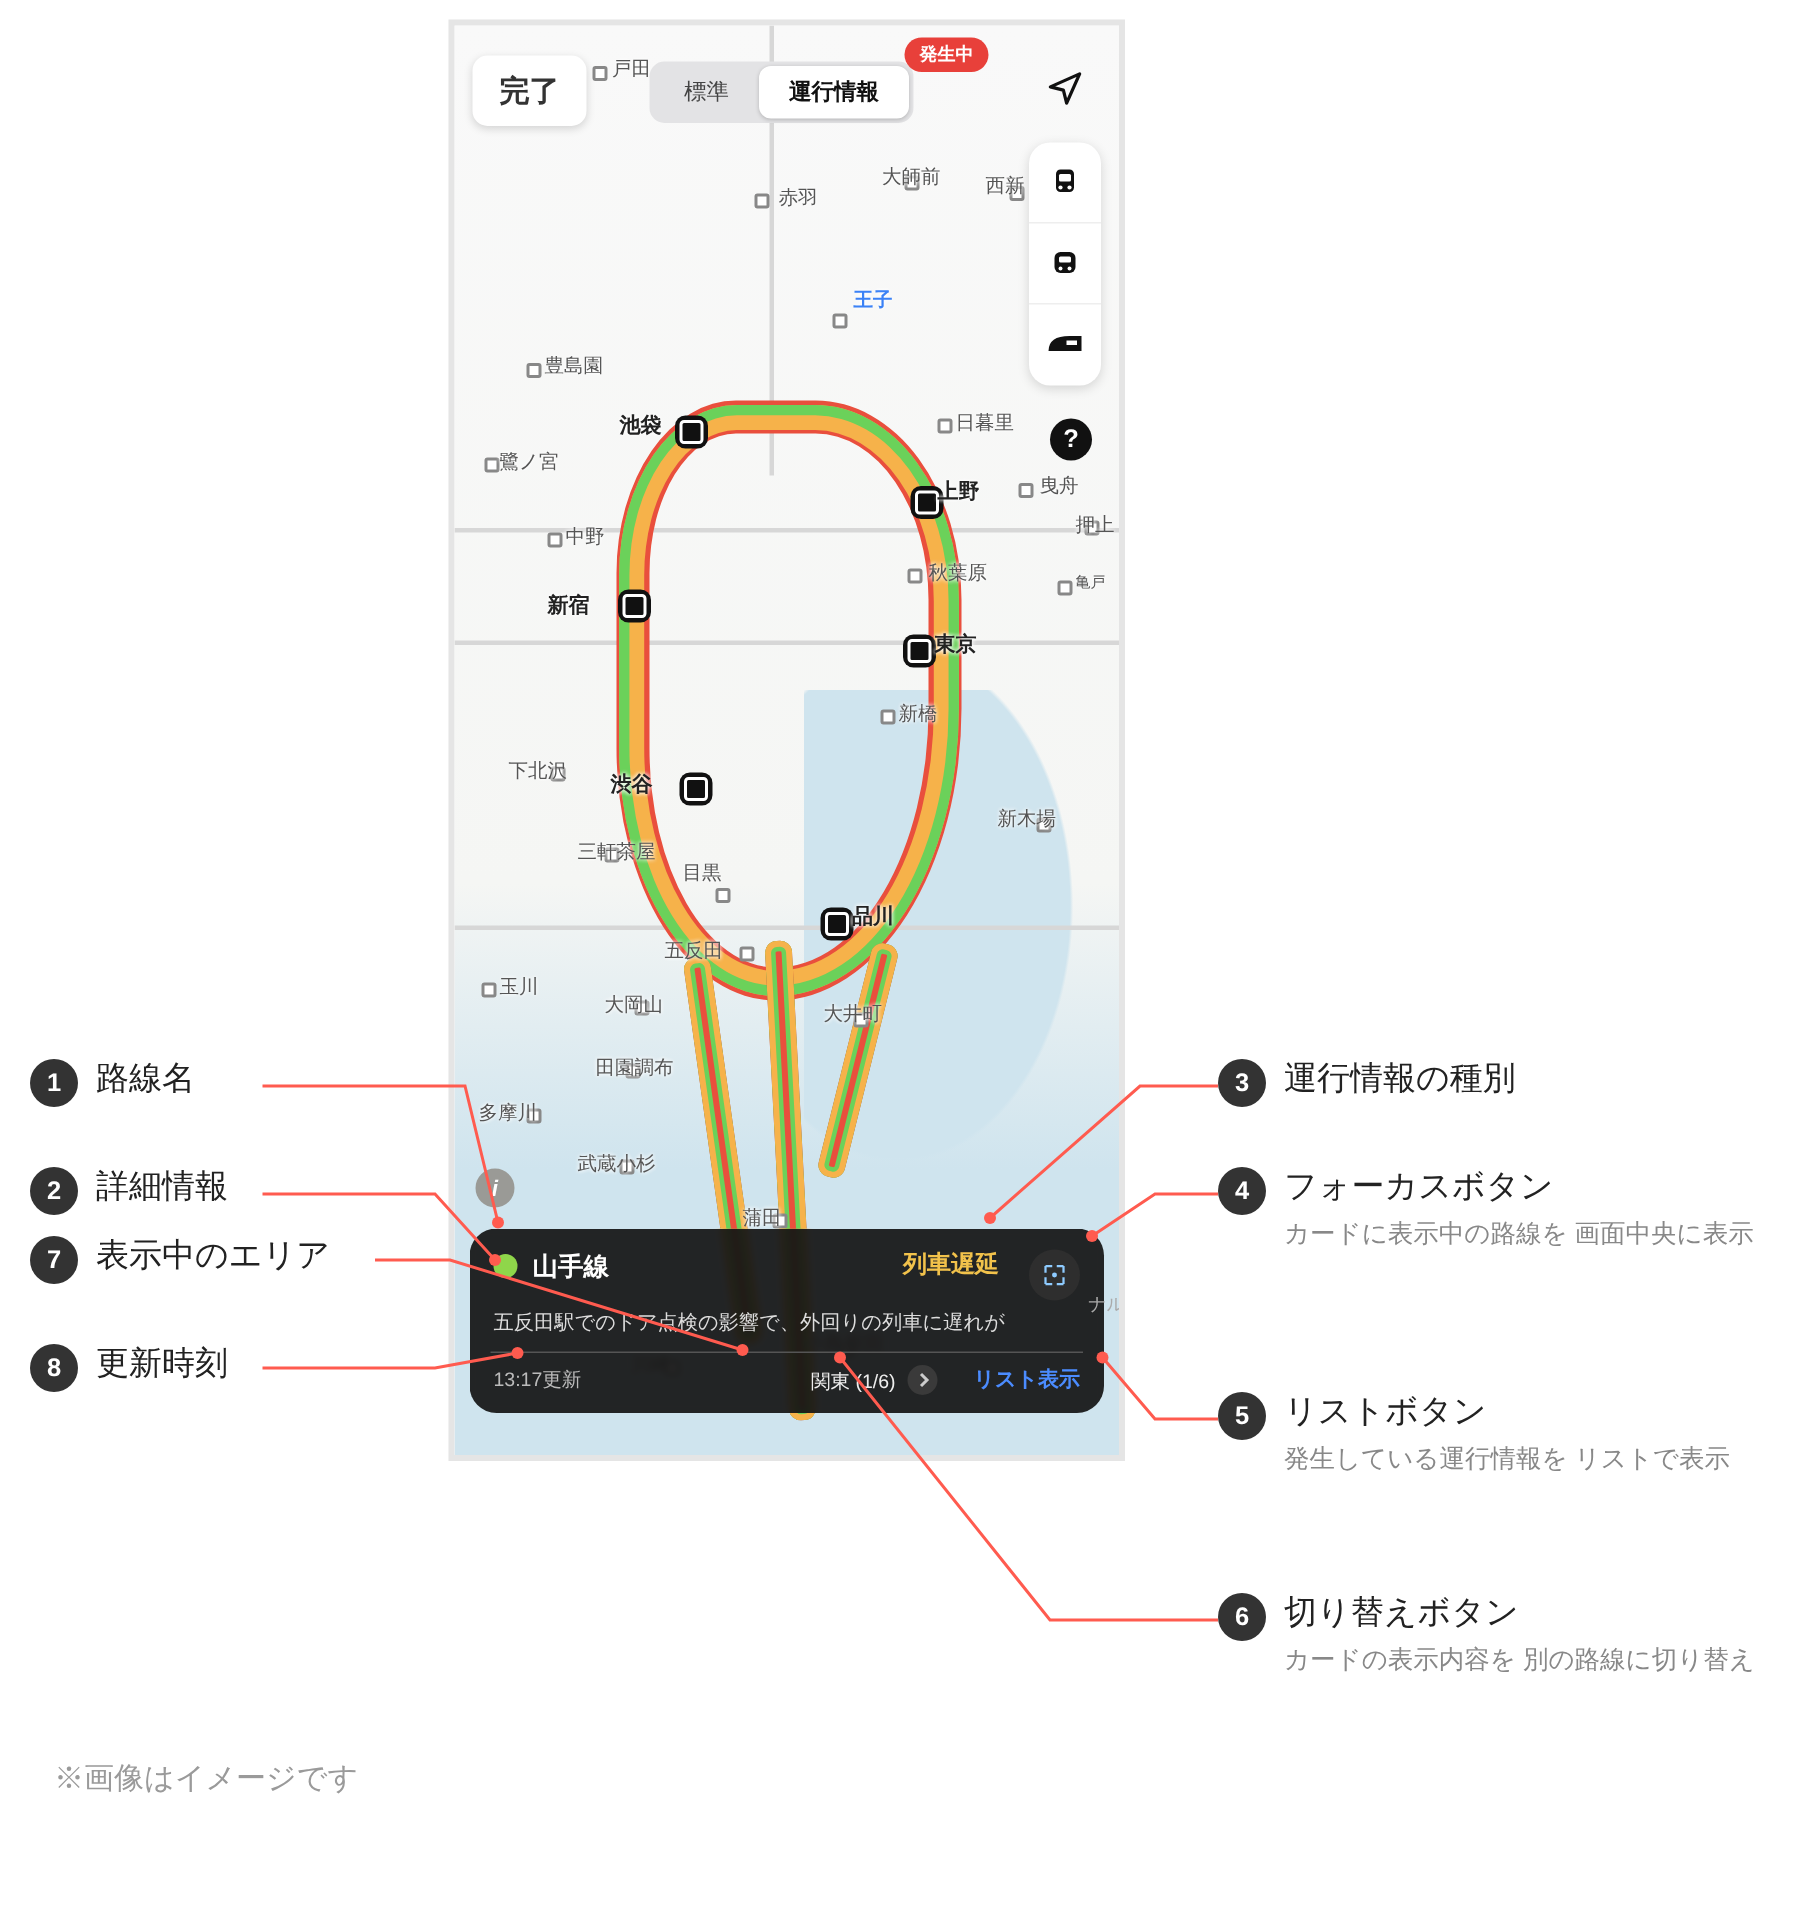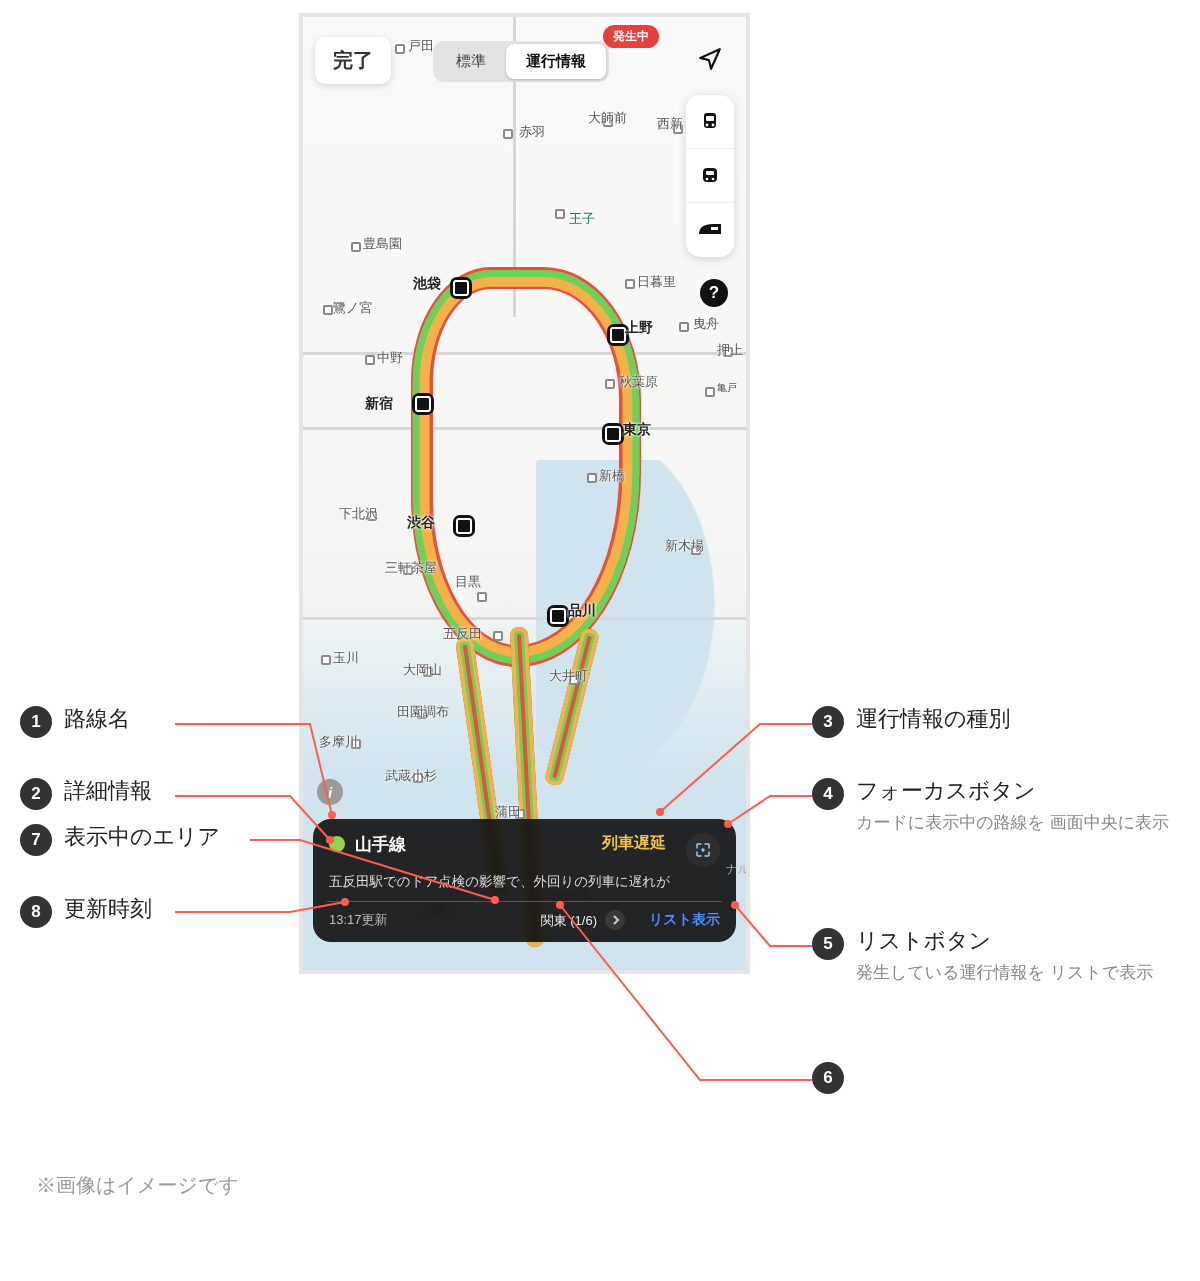--- a/index.html
+++ b/index.html
@@ -232,21 +232,21 @@
         <div class="station-label" style="left: 265px; top: 585px;">品川</div>
         <div class="station-minor" style="left: 92px; top: 27px;"></div>
         <div class="station-label" style="left: 105px; top: 20px; font-size: 13px; font-weight: 500; color: rgb(85, 85, 85);">戸田</div>
         <div class="station-minor" style="left: 200px; top: 112px;"></div>
         <div class="station-label" style="left: 216px; top: 106px; font-size: 13px; font-weight: 500; color: rgb(85, 85, 85);">赤羽</div>
         <div class="station-minor" style="left: 300px; top: 100px;"></div>
         <div class="station-label" style="left: 285px; top: 92px; font-size: 13px; font-weight: 500; color: rgb(85, 85, 85);">大師前</div>
         <div class="station-minor" style="left: 370px; top: 107px;"></div>
         <div class="station-label" style="left: 354px; top: 98px; font-size: 13px; font-weight: 500; color: rgb(85, 85, 85);">西新</div>
         <div class="station-minor" style="left: 252px; top: 192px;"></div>
-        <div class="station-label" style="left: 266px; top: 193px; font-size: 13px; font-weight: 400; color: #15803d;">王子</div>
+        <div class="station-label" style="left: 266px; top: 174px; font-size: 13px; font-weight: 700; color: #3b82f6;">王子</div>
         <div class="station-minor" style="left: 48px; top: 225px;"></div>
         <div class="station-label" style="left: 60px; top: 218px; font-size: 13px; font-weight: 500; color: rgb(85, 85, 85);">豊島園</div>
         <div class="station-minor" style="left: 20px; top: 288px;"></div>
         <div class="station-label" style="left: 30px; top: 282px; font-size: 13px; font-weight: 500; color: rgb(85, 85, 85);">鷺ノ宮</div>
         <div class="station-minor" style="left: 322px; top: 262px;"></div>
         <div class="station-label" style="left: 334px; top: 256px; font-size: 13px; font-weight: 500; color: rgb(85, 85, 85);">日暮里</div>
         <div class="station-minor" style="left: 376px; top: 305px;"></div>
         <div class="station-label" style="left: 390px; top: 298px; font-size: 13px; font-weight: 500; color: rgb(85, 85, 85);">曳舟</div>
         <div class="station-minor" style="left: 420px; top: 330px;"></div>
         <div class="station-label" style="left: 414px; top: 324px; font-size: 13px; font-weight: 500; color: rgb(85, 85, 85);">押上</div>
@@ -425,17 +425,22 @@
   <div class="annot right" style="left:812px; top:928px;">
     <div class="num">5</div>
     <div>
       <div class="title">リストボタン</div>
       <div class="desc">発生している運行情報を
 リストで表示</div>
     </div>
   </div>
   <div class="annot right" style="left:812px; top:1062px;">
     <div class="num">6</div>
+    <div>
+      <div class="title">切り替えボタン</div>
+      <div class="desc">カードの表示内容を
+別の路線に切り替え</div>
+    </div>
   </div>
 
   <div class="footnote">※画像はイメージです</div>
 
 </div>
 
 </body></html>

